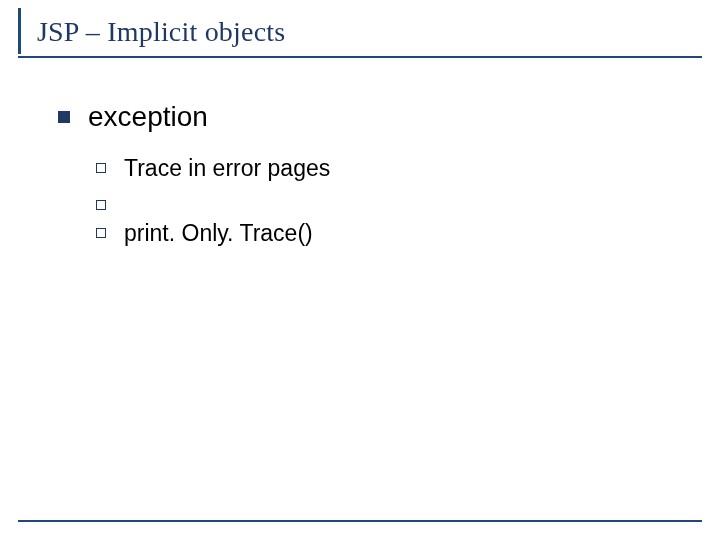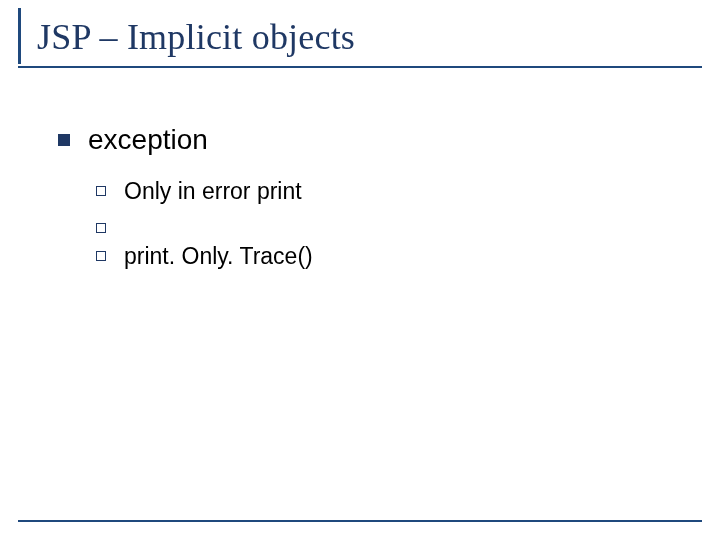--- a/index.html
+++ b/index.html
@@ -23,33 +23,33 @@
     }
     .title-wrapper {
       border-left: 3px solid #1f497d;
       padding-left: 16px;
       padding-top: 8px;
       padding-bottom: 6px;
       margin-bottom: 4px;
     }
     .title {
       font-family: "Times New Roman", Times, serif;
-      font-size: 36px;
+      font-size: 28px;
       color: #1f3864;
       font-weight: normal;
       letter-spacing: 0.2px;
     }
     .title-underline {
       height: 2px;
       background: #1f497d;
       width: 100%;
       margin-top: -2px;
     }
     .content {
-      padding: 56px 0 0 40px;
+      padding: 43px 0 0 40px;
     }
     .level1-item {
       display: flex;
       align-items: flex-start;
       margin-bottom: 22px;
     }
     .bullet-filled {
       width: 12px;
       height: 12px;
       background: #1f3864;
@@ -105,21 +105,21 @@
 
     <div class="level1-item">
       <span class="bullet-filled"></span>
       <span class="level1-text">exception</span>
     </div>
 
     <div class="level2-list">
 
       <div class="level2-item">
         <span class="bullet-hollow"></span>
-        <span class="level2-text">Only in error print</span>
+        <span class="level2-text">Trace in error pages</span>
       </div>
 
       <div class="level2-item">
         <span class="bullet-hollow"></span>
       </div>
 
       <div class="level2-item">
         <span class="bullet-hollow"></span>
         <span class="level2-text">print. Only. Trace()</span>
       </div>

